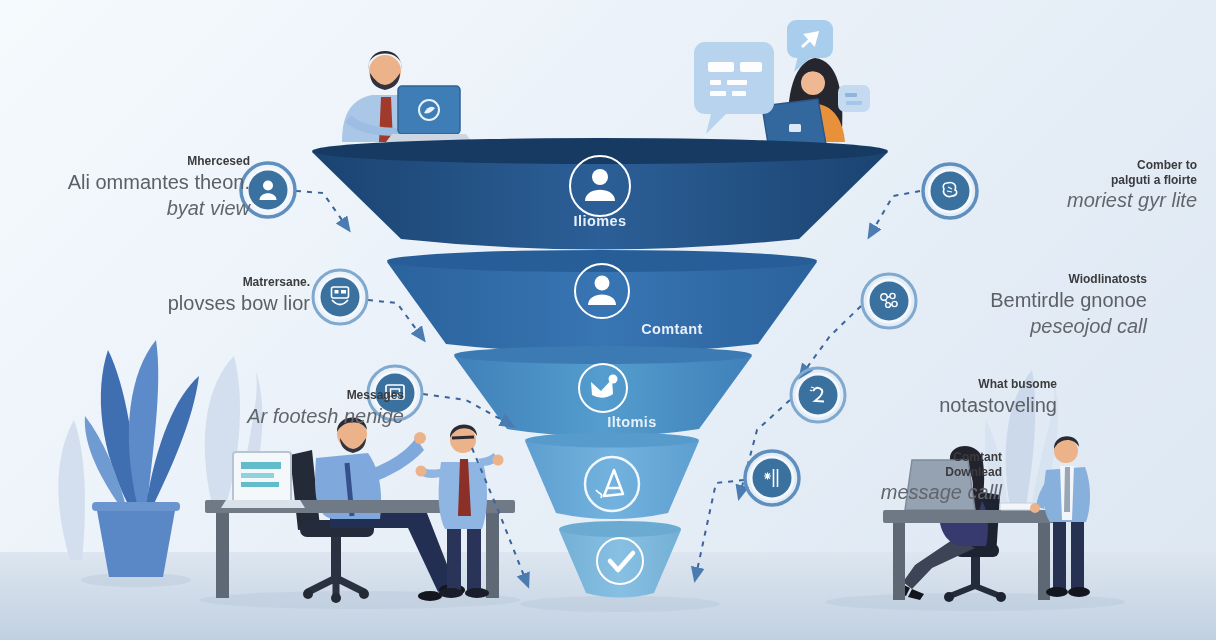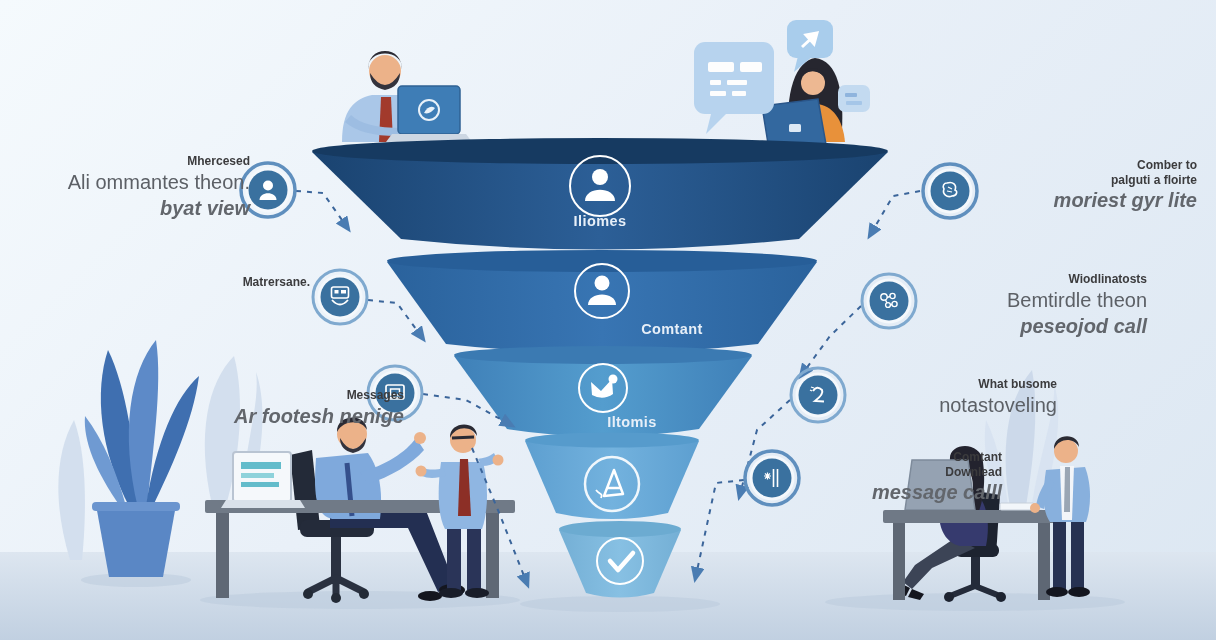--- a/index.html
+++ b/index.html
@@ -5,21 +5,21 @@
   html,body{margin:0;padding:0;}
   .canvas{
     position:relative; width:1216px; height:640px; overflow:hidden;
     font-family:"Liberation Sans",sans-serif;
     background:linear-gradient(135deg,#f5fafd 0%,#e9f0f8 45%,#dce7f2 100%);
   }
   svg.scene{position:absolute; left:0; top:0;}
   .side-label{position:absolute;}
   .side-label .t{font-weight:bold; font-size:12px; color:#3b3b3d; line-height:1.22;}
   .side-label .s{font-size:20px; color:#5c6066; line-height:1.32;}
-  .side-label .s.i{font-style:italic; color:#62666c;font-weight:bold;}
+  .side-label .s.i{font-style:italic; color:#62666c;}
   .side-label.left{text-align:right;}
   .side-label.right{text-align:right;}
   .tier-label{
     position:absolute; transform:translateX(-50%);
     color:#e7eff8; font-size:14.5px; font-weight:600; letter-spacing:.4px;
   }
 </style>
 </head>
 <body>
 
@@ -351,34 +351,35 @@
 <div class="tier-label" style="left:635px; top:321px;margin-left:37px;">Comtant</div>
 <div class="tier-label" style="left:632px; top:414px;">Iltomis</div>
 
 <div class="side-label left" style="right:966px; top:154px; width:215px;">
   <div class="t">Mhercesed</div>
   <div class="s">Ali ommantes theon.</div>
   <div class="s i">byat view</div>
 </div>
 <div class="side-label left" style="right:906px; top:275px; width:200px;">
   <div class="t">Matrersane.</div>
+  <div class="s">plovses bow lior</div>
 </div>
 <div class="side-label left" style="right:812px; top:378px; width:200px;margin-top:10px;">
   <div class="t">Messages</div>
   <div class="s i">Ar footesh nenige</div>
 </div>
 
 <div class="side-label right" style="left:987px; top:158px; width:210px;">
   <div class="t">Comber to</div>
   <div class="t">palguti a floirte</div>
   <div class="s i">moriest gyr lite</div>
 </div>
 <div class="side-label right" style="left:927px; top:272px; width:220px;">
   <div class="t">Wiodlinatosts</div>
-  <div class="s">Bemtirdle theon</div>
+  <div class="s">Bemtirdle gnonoe</div>
   <div class="s i">peseojod call</div>
 </div>
 <div class="side-label right" style="left:857px; top:377px; width:200px;">
   <div class="t">What busome</div>
   <div class="s">notastoveling</div>
 </div>
 <div class="side-label right" style="left:812px; top:450px; width:190px;">
   <div class="t">Comtant</div>
   <div class="t">Downlead</div>
   <div class="s i">message calll</div>

